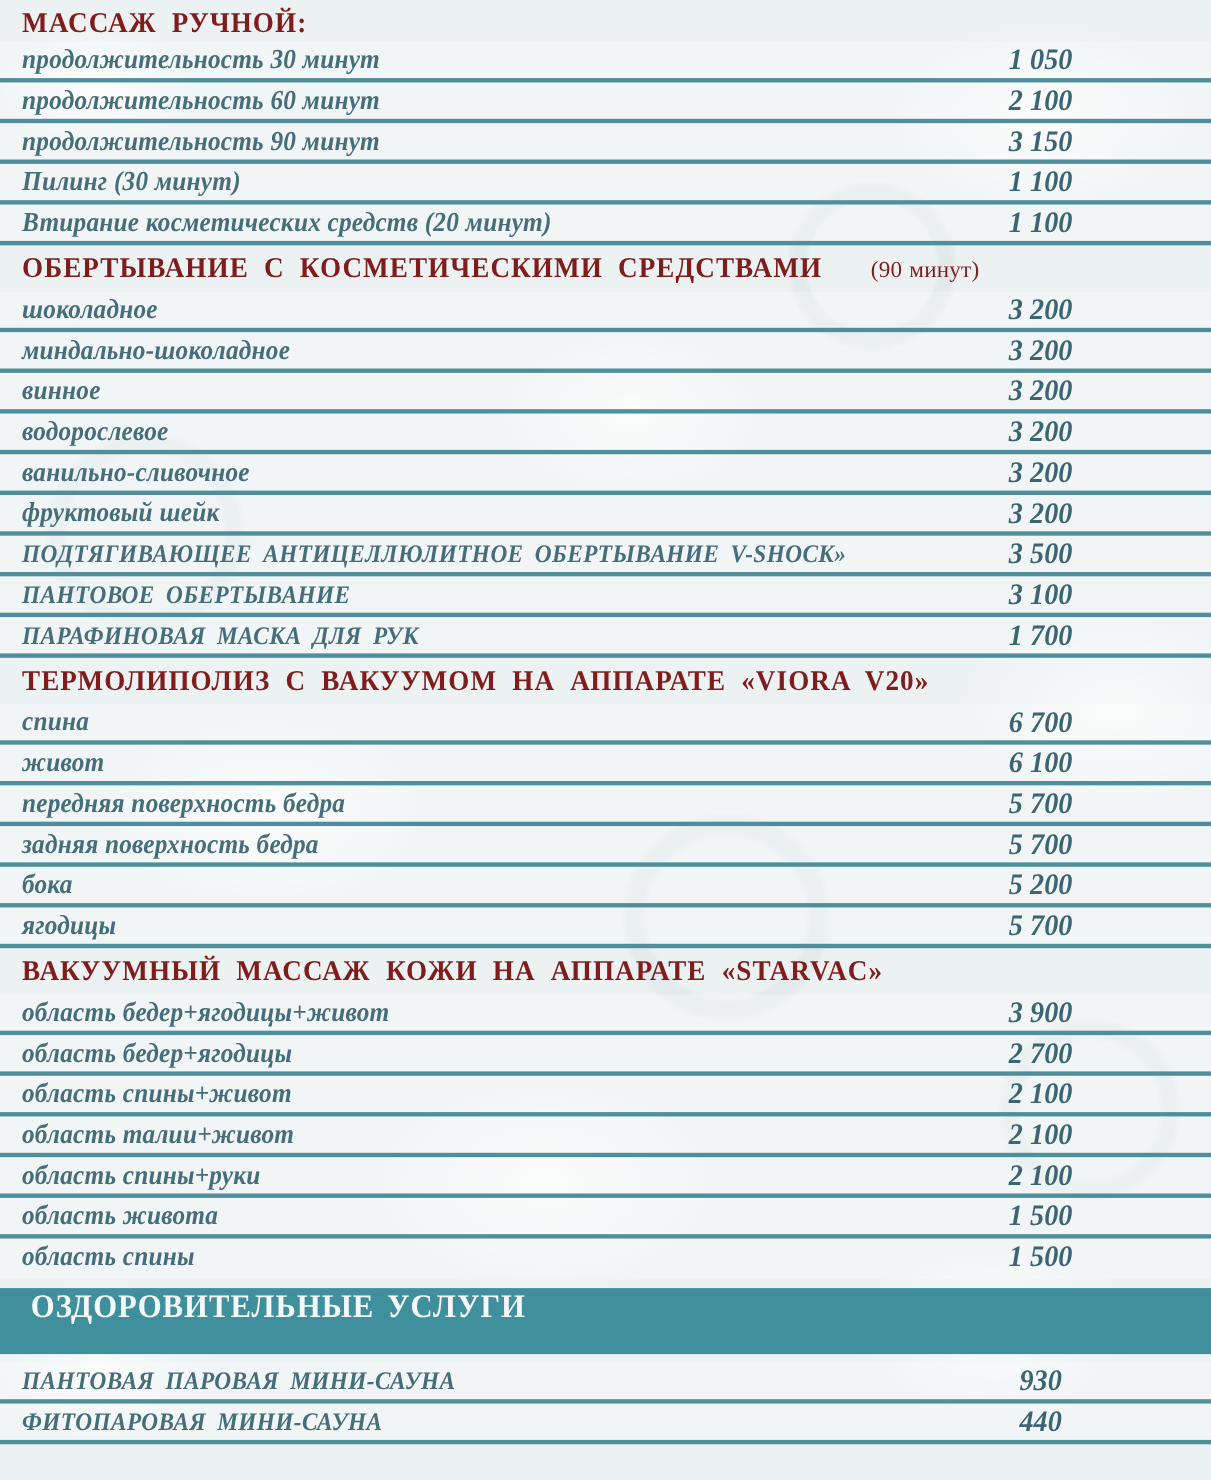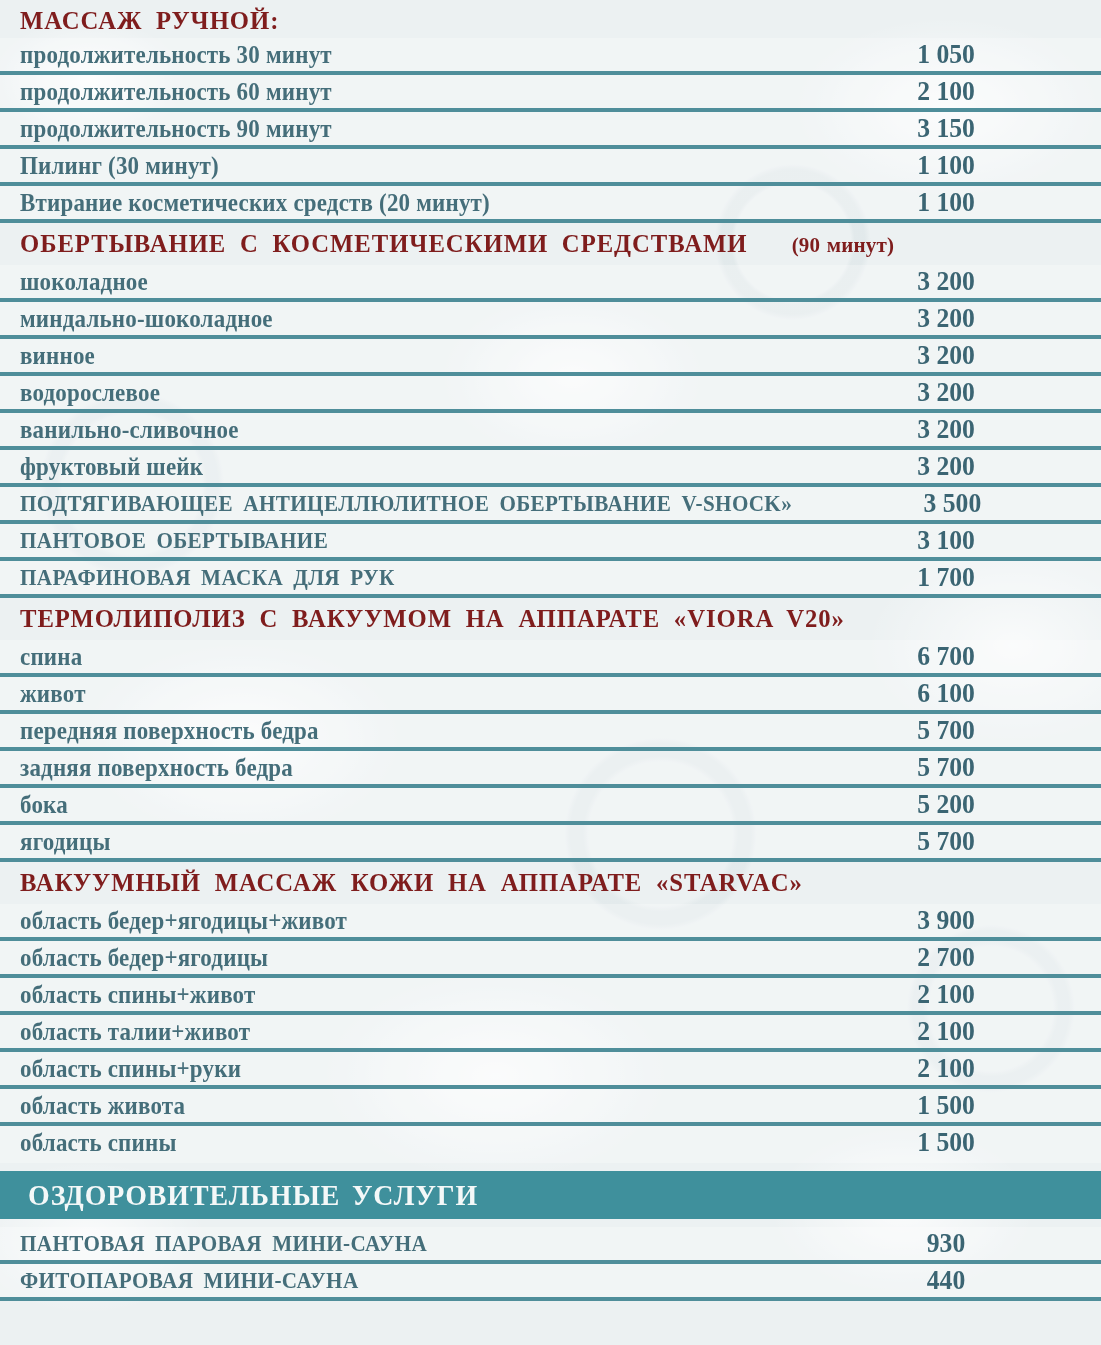--- a/index.html
+++ b/index.html
@@ -22,43 +22,43 @@
       radial-gradient(170px 110px at 8% 92%, rgba(255,255,255,.7) 0%, rgba(255,255,255,0) 70%);
   }
   #sections-root{position:absolute;inset:0;}
   .sec-header{
     height:42px;display:flex;align-items:center;padding-left:20px;box-sizing:border-box;
     color:#7f1d1d;font-weight:bold;font-size:26px;letter-spacing:1px;word-spacing:7px;
     white-space:nowrap;
   }
   .sec-header.first{height:38px;padding-top:4px;}
   .sec-title{display:inline-block;transform:scaleX(.95);transform-origin:left center;}
-  .sec-suffix{font-size:21px;font-weight:bold;letter-spacing:.2px;word-spacing:1px;margin-left:6px;position:relative;top:1px;}
-  .rows-group{width:100%;}
+  .sec-suffix{font-size:21px;font-weight:normal;letter-spacing:.2px;word-spacing:1px;margin-left:6px;position:relative;top:1px;}
+  .rows-group{width:100%;font-style:italic;}
   .row{
     height:37px;box-sizing:border-box;border-bottom:4px solid #4f8e9a;
     display:flex;align-items:center;padding-left:20px;
     background:rgba(255,255,255,.28);
     position:relative;
   }
   .rows-group.no-last-divider .row:last-child{border-bottom-color:transparent;justify-content:space-between;}
   .row-label{
     flex:1;display:inline-block;white-space:nowrap;
     font-size:25px;font-weight:bold;color:#456e7a;letter-spacing:.2px;
     transform:scaleX(.92);transform-origin:left center;
   }
   .row-label.caps{font-size:23px;letter-spacing:.4px;word-spacing:5px;}
   .row-price{
     width:200px;margin-right:55px;text-align:center;white-space:nowrap;
     font-size:27px;font-weight:bold;color:#3b6573;
     display:inline-block;transform:scaleX(.95);transform-origin:center;
   }
   .band{
-    height:48px;margin-top:8px;background:#3f909c;
-    display:flex;align-items:center;padding-left:28px;box-sizing:border-box;
+    height:60px;margin-top:8px;background:#3f909c;
+    display:flex;padding-left:28px;box-sizing:border-box;
   }
   .band-title{
     color:#f4f8f8;font-size:30px;font-weight:bold;letter-spacing:1px;word-spacing:4px;
     display:inline-block;transform:scaleX(.93);transform-origin:left center;white-space:nowrap;
   }
   .band + .rows-group{margin-top:8px;}
 </style>
 </head>
 <body>
 

